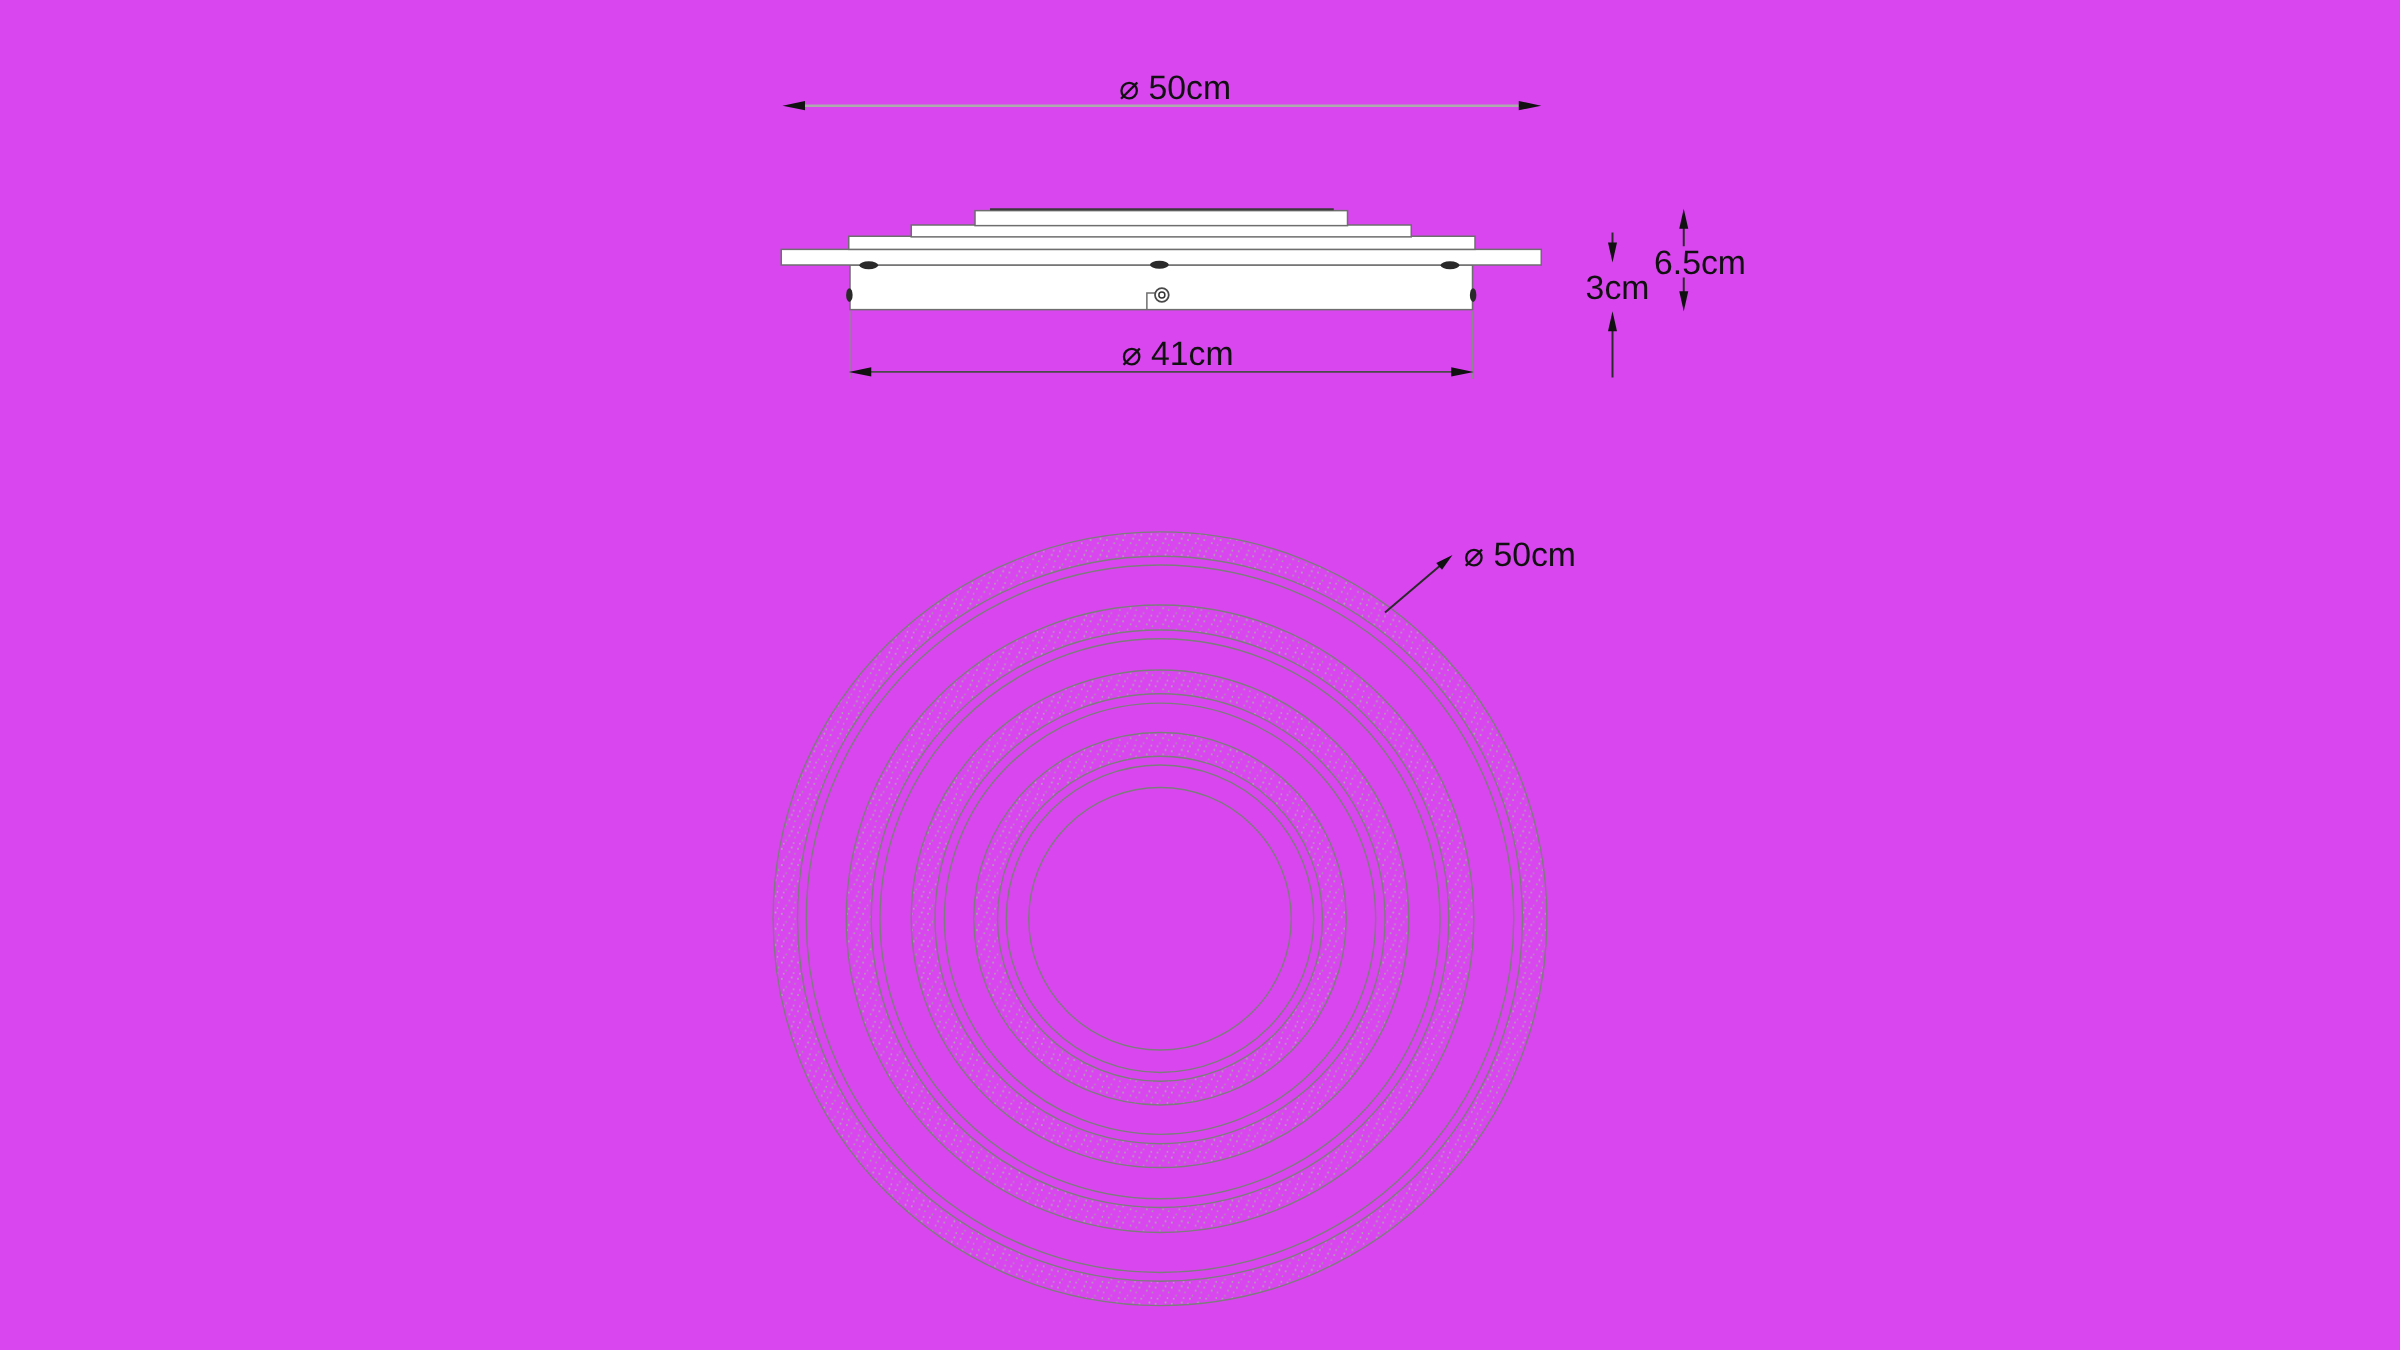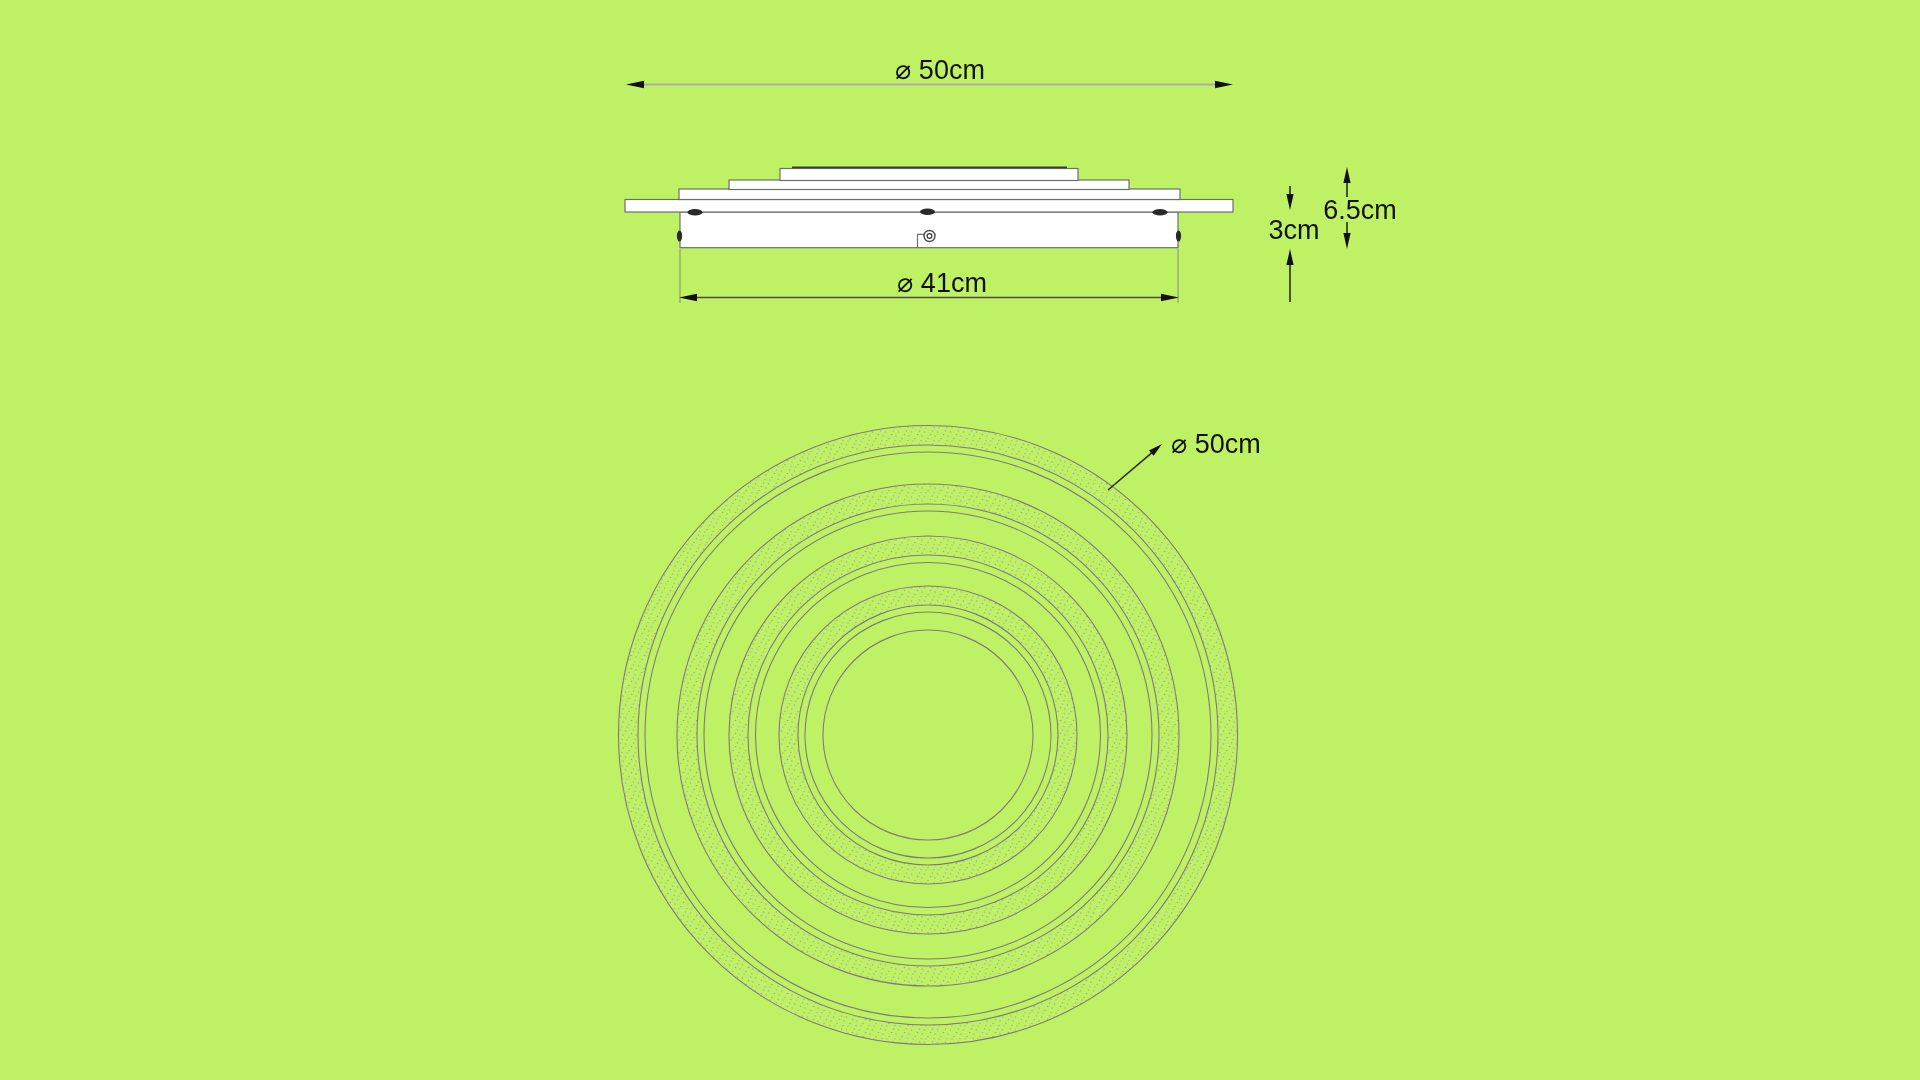--- a/index.html
+++ b/index.html
@@ -4,21 +4,21 @@
 <style>
   html, body {
     margin: 0;
     padding: 0;
     background: #ffffff;
   }
   .stage {
     position: relative;
     width: 1920px;
     height: 1080px;
-    background: #bef264;
+    background: #d946ef;
     overflow: hidden;
   }
   svg { display: block; }
   .outline {
     fill: #ffffff;
     stroke: #6e6e6e;
     stroke-width: 1.2;
   }
   .thinline {
     fill: none;

